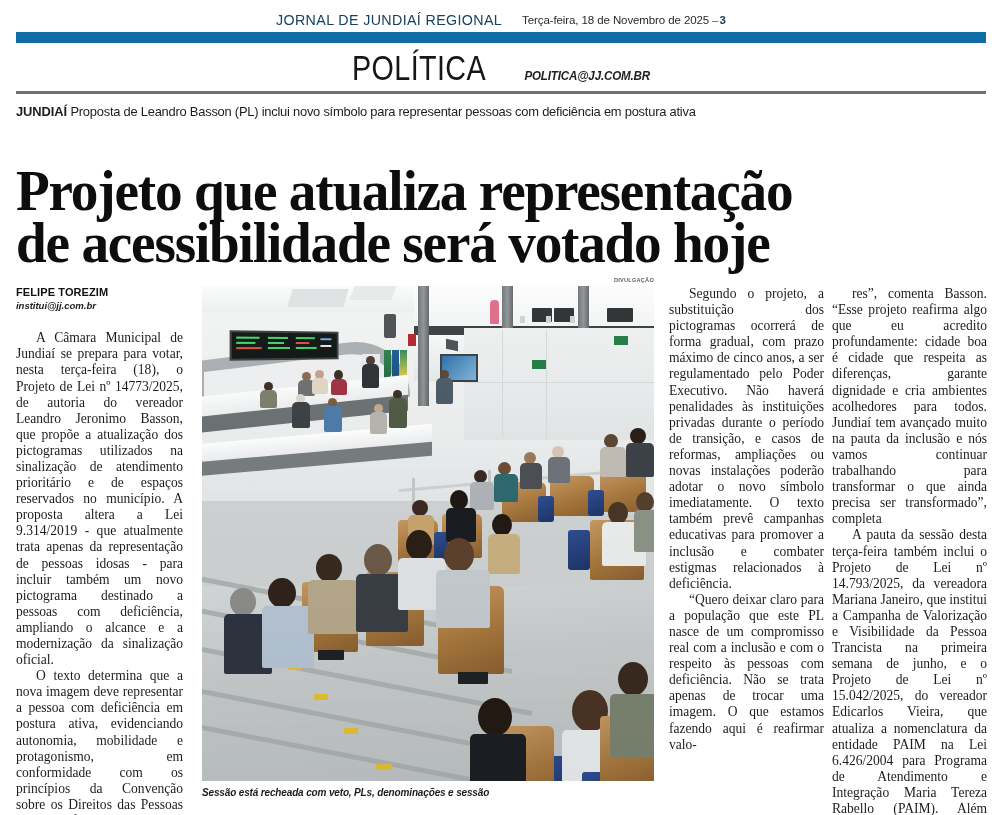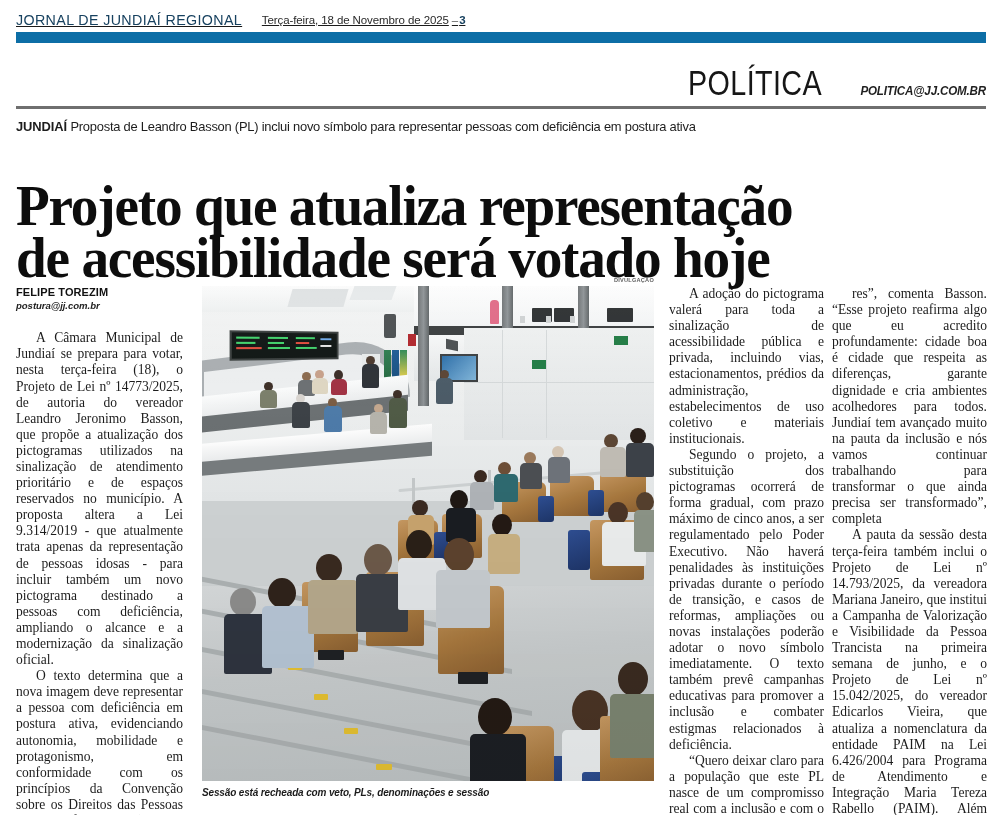--- a/index.html
+++ b/index.html
@@ -23,22 +23,21 @@
     box-sizing: border-box;
     padding: 0 16px;
   }
 
   
   .masthead {
     position: relative;
     height: 30px;
     display: flex;
     align-items: flex-end;
-    justify-content: flex-start;
-    text-decoration: underline;
+    justify-content: center;
   }
   .masthead-title {
     font-family: "Liberation Sans", sans-serif;
     font-size: 15.5px;
     font-weight: 400;
     letter-spacing: 0.4px;
     color: #17415f;
     transform: scaleX(0.92);
     transform-origin: left bottom;
     white-space: nowrap;
@@ -59,22 +58,22 @@
   .blue-bar {
     height: 11px;
     background: #0d6ea6;
     margin-top: 2px;
   }
 
   
   .section-row {
     display: flex;
     align-items: flex-end;
-    justify-content: flex-end;
-    padding-top: 15px;
+    justify-content: center;
+    padding-top: 0;
     height: 42px;
   }
   .section-title {
     font-family: "Liberation Sans", sans-serif;
     font-size: 35px;
     font-weight: 400;
     letter-spacing: 0.5px;
     color: #161616;
     line-height: 1;
     transform: scaleX(0.82);
@@ -364,21 +363,21 @@
 
   <h1 class="headline">
     <span class="hl-line">Projeto que atualiza representação</span>
     <span class="hl-line">de acessibilidade será votado hoje</span>
   </h1>
 
   <div class="article">
 
     <div class="col col-1">
       <div class="byline-name">FELIPE TOREZIM</div>
-      <div class="byline-mail">postura@jj.com.br</div>
+      <div class="byline-mail">institui@jj.com.br</div>
       <div class="body-text">
         <p>A Câmara Municipal de Jundiaí se prepara para votar, nesta terça-feira (18), o Projeto de Lei nº 14773/2025, de autoria do vereador Leandro Jeronimo Basson, que propõe a atualização dos pictogramas utilizados na sinalização de atendimento prioritário e de espaços reservados no município. A proposta altera a Lei 9.314/2019 - que atualmente trata apenas da representação de pessoas idosas - para incluir também um novo pictograma destinado a pessoas com deficiência, ampliando o alcance e a modernização da sinalização oficial.</p>
         <p>O texto determina que a nova imagem deve representar a pessoa com deficiência em postura ativa, evidenciando autonomia, mobilidade e protagonismo, em conformidade com os princípios da Convenção sobre os Direitos das Pessoas com Deficiência (Decreto Federal nº 6.949/2009).</p>
       </div>
     </div>
 
     <div class="photo-wrap">
       <div class="photo-credit">DIVULGAÇÃO</div>
       <div class="photo">
 
@@ -614,21 +613,20 @@
           <div class="body2" style="left:0;top:32px;width:48px;height:64px;background:#7c8571"></div>
         </div>
 
         <div class="photo-fade"></div>
       </div>
       <div class="caption">Sessão está recheada com veto, PLs, denominações e sessão</div>
     </div>
 
     <div class="col col-3">
       <div class="body-text">
-        <p>A adoção do pictograma valerá para toda a sinalização de acessibilidade pública e privada, incluindo vias, estacionamentos, prédios da administração, estabelecimentos de uso coletivo e materiais institucionais.</p>
         <p>Segundo o projeto, a substituição dos pictogramas ocorrerá de forma gradual, com prazo máximo de cinco anos, a ser regulamentado pelo Poder Executivo. Não haverá penalidades às instituições privadas durante o período de transição, e casos de reformas, ampliações ou novas instalações poderão adotar o novo símbolo imediatamente. O texto também prevê campanhas educativas para promover a inclusão e combater estigmas relacionados à deficiência.</p>
         <p>“Quero deixar claro para a população que este PL nasce de um compromisso real com a inclusão e com o respeito às pessoas com deficiência. Não se trata apenas de trocar uma imagem. O que estamos fazendo aqui é reafirmar valo-</p>
       </div>
     </div>
 
     <div class="col col-4">
       <div class="body-text">
         <p>res”, comenta Basson. “Esse projeto reafirma algo que eu acredito profundamente: cidade boa é cidade que respeita as diferenças, garante dignidade e cria ambientes acolhedores para todos. Jundiaí tem avançado muito na pauta da inclusão e nós vamos continuar trabalhando para transformar o que ainda precisa ser transformado”, completa</p>
         <p>A pauta da sessão desta terça-feira também inclui o Projeto de Lei nº 14.793/2025, da vereadora Mariana Janeiro, que institui a Campanha de Valorização e Visibilidade da Pessoa Trancista na primeira semana de junho, e o Projeto de Lei nº 15.042/2025, do vereador Edicarlos Vieira, que atualiza a nomenclatura da entidade PAIM na Lei 6.426/2004 para Programa de Atendimento e Integração Maria Tereza Rabello (PAIM). Além desses itens, os vereadores apreciarão um veto do Executivo, projetos de denominação de espaços públicos e diversas moções que compõem a ordem do dia.</p>
       </div>

